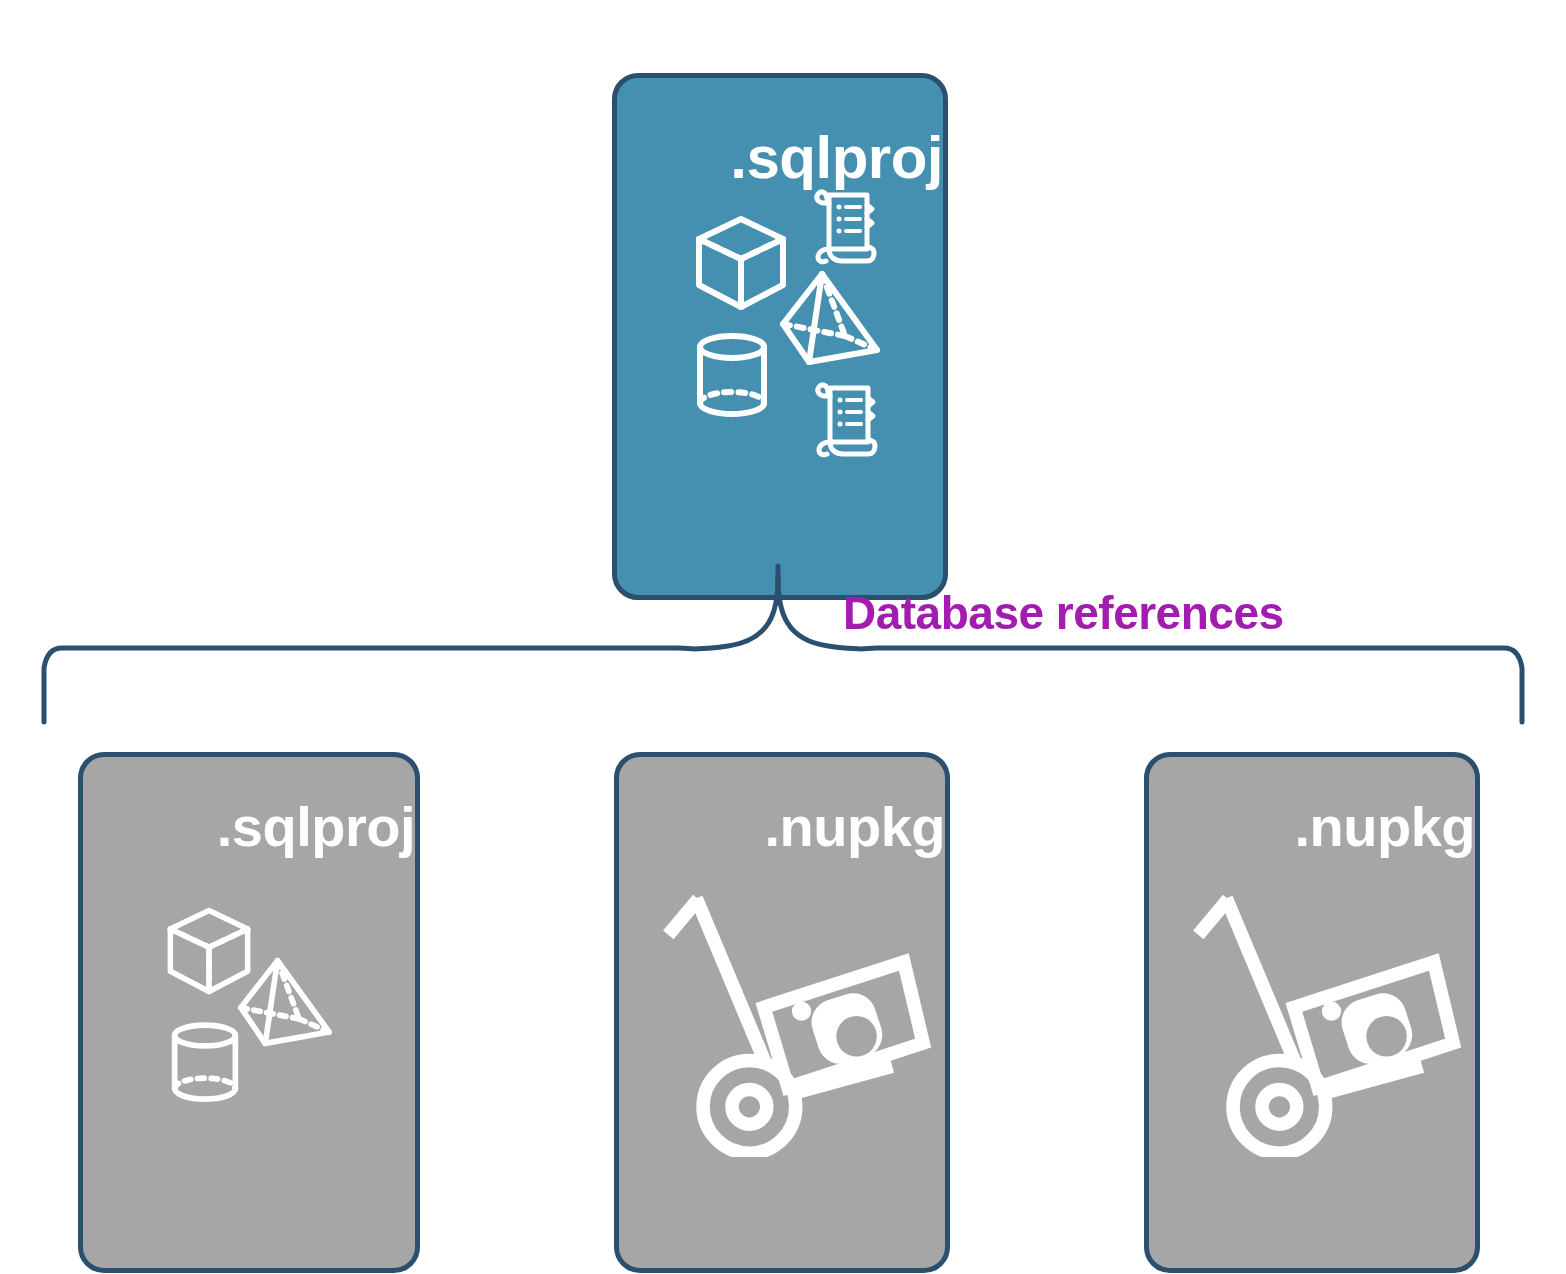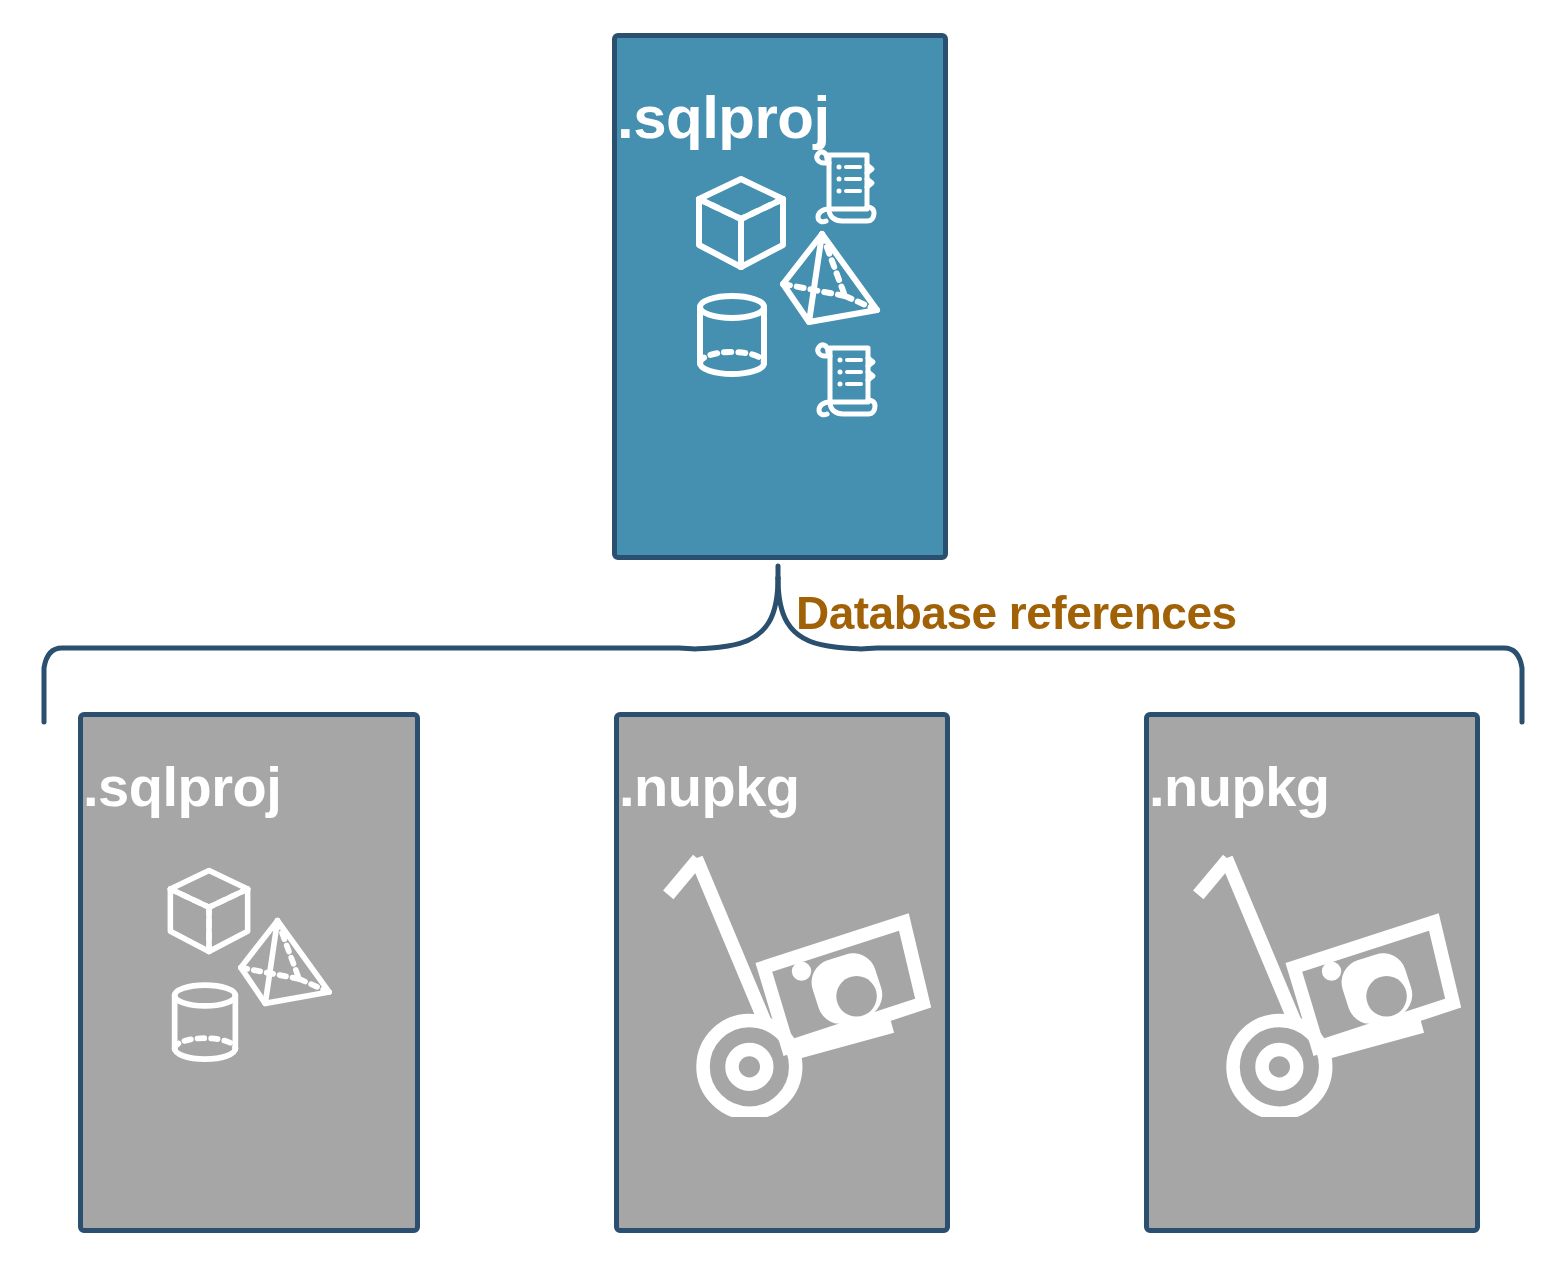--- a/index.html
+++ b/index.html
@@ -15,24 +15,25 @@
     position: relative;
     width: 1566px;
     height: 1274px;
     background: #ffffff;
     overflow: hidden;
   }
   .card {
     position: absolute;
     box-sizing: border-box;
     border: 5px solid #2b4f6e;
-    border-radius: 6px;
+    border-radius: 26px;
     display: flex;
     flex-direction: column;
-    align-items: flex-start;
+    align-items: flex-end;
+    margin-top: 40px;
   }
   .card-primary {
     background: #4590b0;
   }
   .card-secondary {
     background: #a6a6a6;
   }
   .card-title {
     color: #ffffff;
     font-weight: bold;
@@ -75,23 +76,23 @@
   .icon-area {
     position: relative;
     width: 100%;
     flex: 1 1 auto;
   }
   .icon-area svg {
     position: absolute;
   }
   .brace-label {
     position: absolute;
-    left: 796px;
+    left: 843px;
     top: 586px;
-    color: #a16207;
+    color: #a21caf;
     font-size: 46px;
     font-weight: bold;
     letter-spacing: -0.5px;
     white-space: nowrap;
   }
   #connector {
     position: absolute;
     left: 0;
     top: 0;
     width: 1566px;

